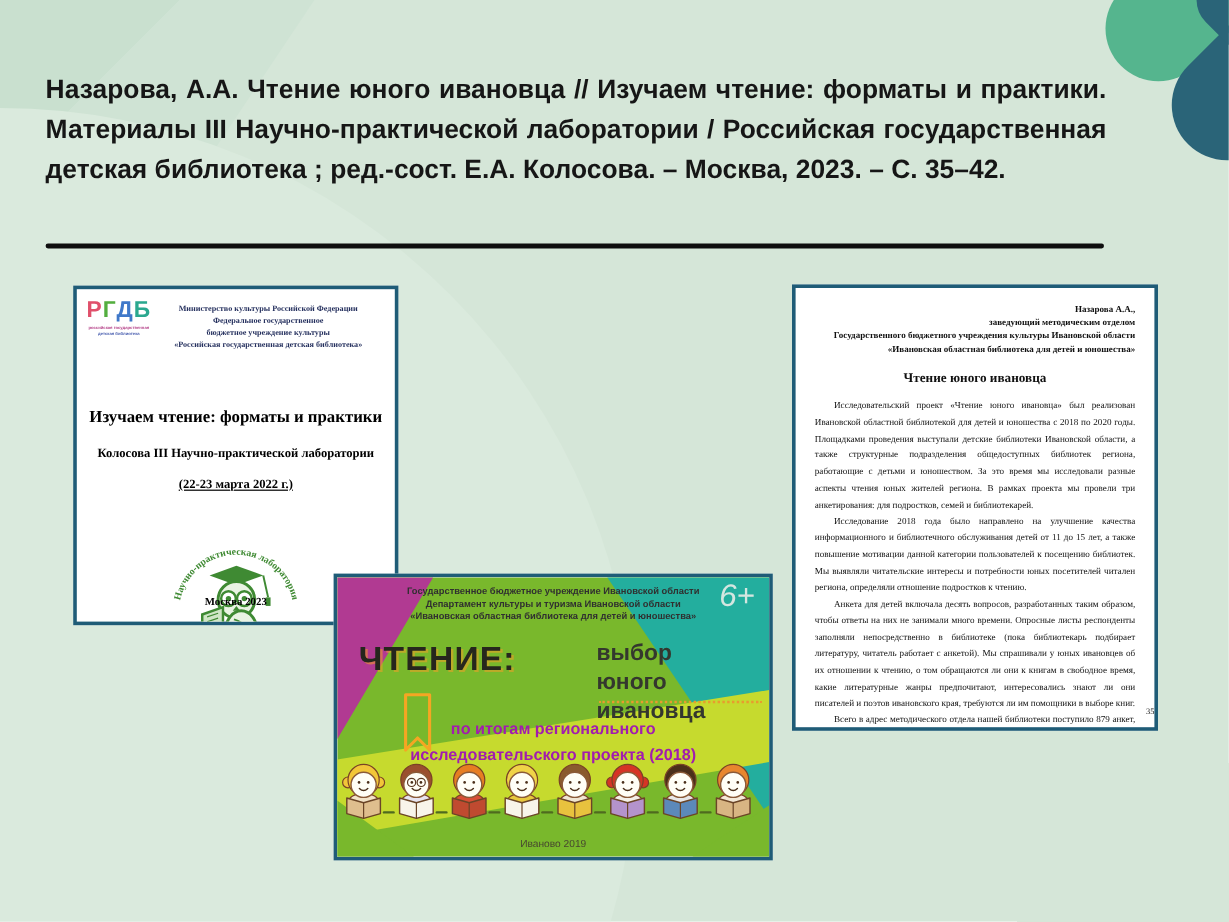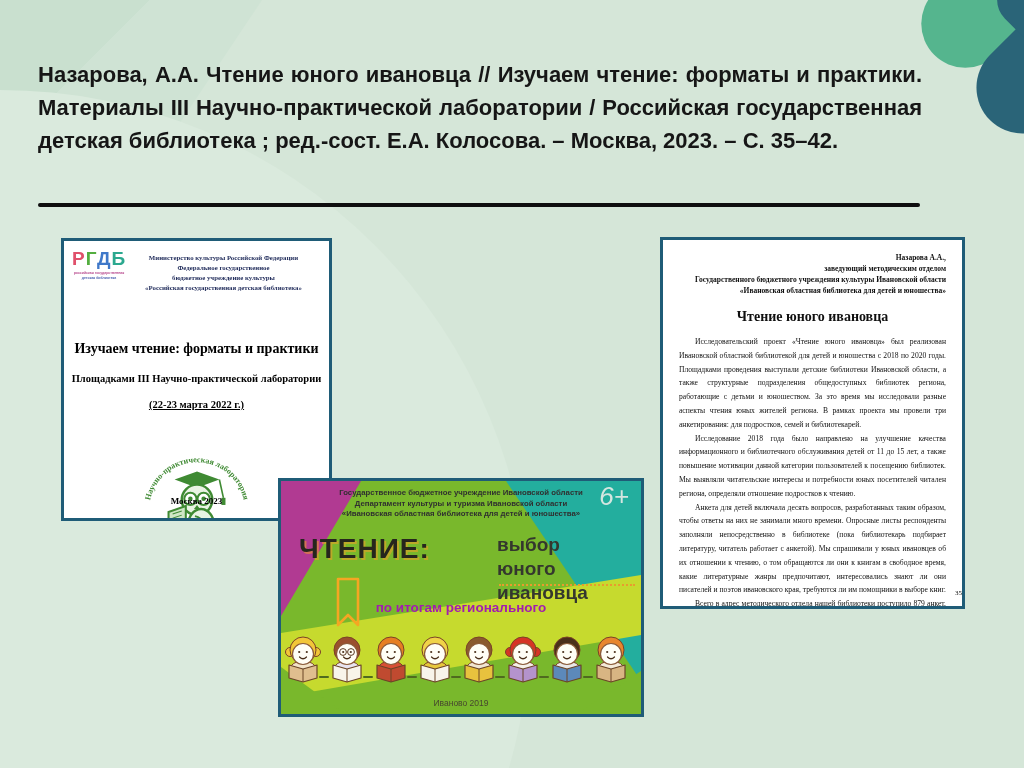--- a/index.html
+++ b/index.html
@@ -48,21 +48,21 @@
   .dotted-line { position:absolute; left:218px; top:103px; width:136px; border-top:2px dotted #e89c2e; z-index:4; }
   .bookmark-svg { position:absolute; left:54px; top:96px; width:26px; height:54px; z-index:4; }
   .flyer-subtitle { position:absolute; left:30px; right:30px; top:116px; text-align:center;
     font-size:13.5px; font-weight:600; color:#a21caf; line-height:21px; z-index:4; }
   .flyer-imprint { position:absolute; bottom:6px; left:0; width:100%; text-align:center; font-size:8.5px; color:#47472f; z-index:5; }
 
   
   .article { left:660px; top:237px; width:305px; height:372px; z-index:1;
     font-family:"Liberation Serif", serif; padding:12px 16px 10px 16px; }
   .art-author { text-align:right; font-size:7.5px; font-weight:700; color:#101010; line-height:11px; }
-  .art-title { text-align:center; font-size:14px; font-weight:700; color:#101010; margin-top:13px; margin-bottom:10px; }
+  .art-title { text-align:center; font-size:11px; font-weight:700; color:#101010; margin-top:13px; margin-bottom:10px; }
   .art-p { font-size:7.6px; color:#101010; line-height:13.8px; text-align:justify; text-indent:16px; }
   .art-pagenum { position:absolute; bottom:9px; left:0; width:100%; text-align:right; font-size:7px; color:#101010; }
 </style>
 </head>
 <body>
 
 <div class="slide">
 
   <svg class="bg-deco" viewBox="0 0 1024 768" xmlns="http://www.w3.org/2000/svg">
     <polygon points="0,0 150,0 0,150" fill="#c9e0cf"></polygon>
@@ -86,21 +86,21 @@
         </div>
       </div>
       <div class="bc-inst">
         <div>Министерство культуры Российской Федерации</div>
         <div>Федеральное государственное</div>
         <div>бюджетное учреждение культуры</div>
         <div>«Российская государственная детская библиотека»</div>
       </div>
     </div>
     <div class="bc-title">Изучаем чтение: форматы и практики</div>
-    <div class="bc-subtitle">Площадками III Научно-практической лаборатории</div>
+    <div class="bc-subtitle">Колосова III Научно-практической лаборатории</div>
     <div class="bc-date">(22-23 марта 2022 г.)</div>
 
     <svg class="owl-emblem" viewBox="0 0 120 120" xmlns="http://www.w3.org/2000/svg">
       <defs>
         <path id="arcT" d="M 13,62 A 47,47 0 0 1 107,62"></path>
         <path id="arcB" d="M 13,62 A 47,47 0 0 0 107,62"></path>
       </defs>
       <text font-size="8" font-weight="bold" fill="#3f8a33" font-family="Liberation Serif, serif">
         <textPath href="#arcT" startOffset="50%" text-anchor="middle">Научно-практическая лаборатория</textPath>
       </text>
@@ -245,20 +245,21 @@
     <div class="flyer-title-rest">
       <div>выбор</div>
       <div>юного ивановца</div>
     </div>
     <div class="dotted-line"></div>
     <svg class="bookmark-svg" viewBox="0 0 26 54" xmlns="http://www.w3.org/2000/svg">
       <path d="M3,2 H23 V48 L13,38 L3,48 Z" fill="none" stroke="#f5a623" stroke-width="2.6" stroke-linejoin="round"></path>
     </svg>
     <div class="flyer-subtitle">
       <div>по итогам регионального</div>
+      <div>исследовательского проекта (2018)</div>
     </div>
     <div class="flyer-imprint">Иваново 2019</div>
   </div>
 
   <div class="doc article">
     <div class="art-author">
       <div>Назарова А.А.,</div>
       <div>заведующий методическим отделом</div>
       <div>Государственного бюджетного учреждения культуры Ивановской области</div>
       <div>«Ивановская областная библиотека для детей и юношества»</div>

